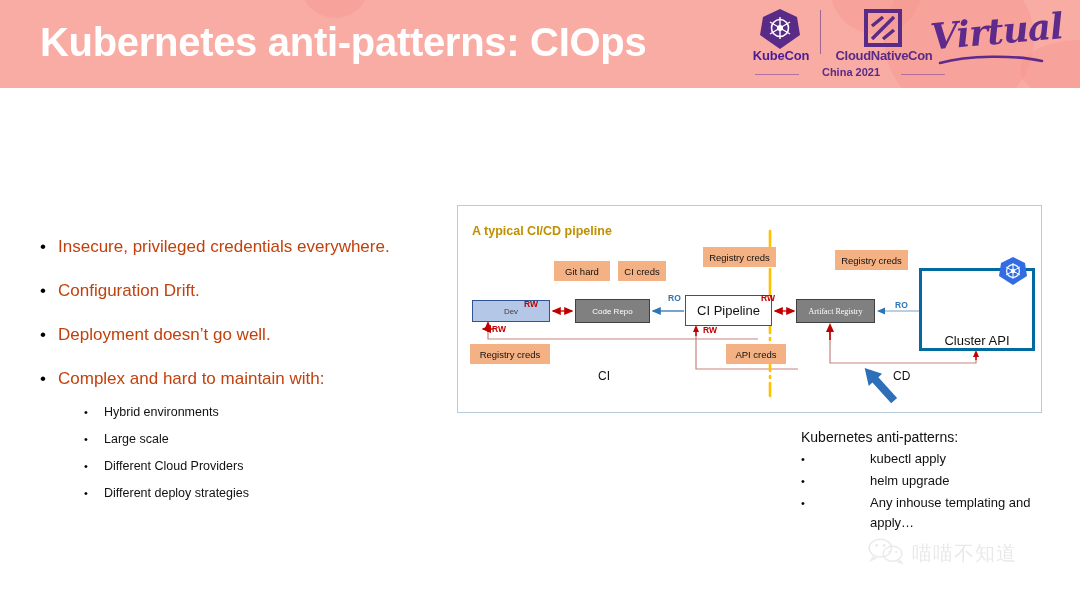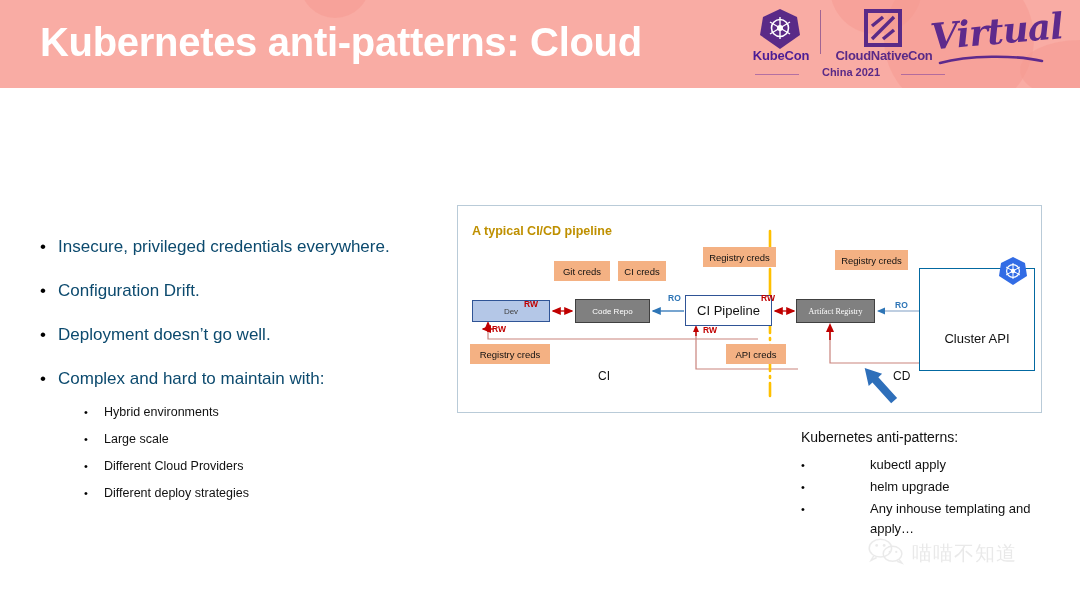--- a/index.html
+++ b/index.html
@@ -43,21 +43,21 @@
   }
   .virtual-word{
     font-family:"DejaVu Serif",serif;font-style:italic;font-weight:bold;
     font-size:36px;color:#5e2a8c;letter-spacing:-1px;
     transform:rotate(-5deg);display:block;
   }
   
   .bullets{position:absolute;left:40px;top:236px;width:400px;}
   .b1{display:flex;align-items:flex-start;margin-bottom:22px;}
   .b1 .dot{width:18px;flex:0 0 18px;font-size:17px;line-height:22px;color:#000;}
-  .b1 .txt{font-size:17px;line-height:22px;color:#0c4a6e;}
+  .b1 .txt{font-size:17px;line-height:22px;color:#c2410c;}
   .sublist{margin-top:-8px;margin-left:44px;}
   .b2{display:flex;align-items:flex-start;margin-bottom:10px;}
   .b2 .dot{width:20px;flex:0 0 20px;font-size:11px;line-height:17px;color:#000;}
   .b2 .txt{font-size:12.5px;line-height:17px;color:#111;}
 
   
   .diagram{
     position:absolute;left:457px;top:205px;width:585px;height:208px;
     background:#ffffff;border:1px solid #b9cbd8;box-sizing:border-box;
   }
@@ -67,63 +67,63 @@
   }
   .node{position:absolute;box-sizing:border-box;display:flex;align-items:center;justify-content:center;}
   .node-dev{left:14px;top:94px;width:78px;height:22px;background:#b4c7e7;border:1px solid #2f5496;
     font-size:8px;color:#404040;}
   .node-repo{left:117px;top:93px;width:75px;height:24px;background:#808080;border:1px solid #404040;
     font-size:8px;color:#ffffff;}
   .node-ci{left:227px;top:89px;width:87px;height:31px;background:#ffffff;border:1px solid #2f5496;
     font-size:13px;color:#111;}
   .node-artifact{left:338px;top:93px;width:79px;height:24px;background:#808080;border:1px solid #404040;
     font-size:8px;color:#ffffff;font-family:Liberation Serif, serif;}
-  .node-cluster{left:461px;top:62px;width:116px;height:103px;background:#ffffff;border:1px solid #0369a1;
-    font-size:13px;color:#111;align-items:flex-end;justify-content:center;padding-bottom:24px;}
+  .node-cluster{left:461px;top:62px;width:116px;height:83px;background:#ffffff;border:3px solid #0369a1;
+    font-size:13px;color:#111;align-items:flex-end;justify-content:center;padding-bottom:0;}
 
   .cred{position:absolute;background:#f4b183;color:#111;font-size:9.5px;
     display:flex;align-items:center;justify-content:center;box-sizing:border-box;}
   .cred-git{left:96px;top:55px;width:56px;height:20px;}
   .cred-ci{left:160px;top:55px;width:48px;height:20px;}
   .cred-reg-mid{left:245px;top:41px;width:73px;height:20px;}
   .cred-reg-right{left:377px;top:44px;width:73px;height:20px;}
   .cred-reg-left{left:12px;top:138px;width:80px;height:20px;}
   .cred-api{left:268px;top:138px;width:60px;height:20px;}
 
   .label{position:absolute;font-size:8.5px;font-weight:bold;}
   .lbl-ro{color:#2e75b6;}
   .lbl-rw{color:#c00000;}
   .ci-label{position:absolute;left:140px;top:163px;font-size:12px;color:#111;}
   .cd-label{position:absolute;left:435px;top:163px;font-size:12px;color:#111;}
 
   .k8s-badge{position:absolute;left:540px;top:50px;width:30px;height:30px;}
 
   
   .antipatterns{position:absolute;left:801px;top:429px;width:270px;}
-  .ap-title{font-size:14px;color:#111;margin-bottom:10px;}
+  .ap-title{font-size:14px;color:#111;margin-bottom:4px;}
   .ap-row{display:flex;align-items:flex-start;margin-bottom:2px;}
   .ap-row .dot{width:25px;flex:0 0 25px;font-size:11px;line-height:20px;color:#000;}
   .ap-row .txt{font-size:13px;line-height:20px;color:#111;padding-left:44px;}
 
   
   .watermark{position:absolute;left:866px;top:537px;display:flex;align-items:center;
     opacity:.30;}
   .wm-text{font-size:20px;color:#b9b9b9;margin-left:6px;letter-spacing:1px;
     font-family:"DejaVu Sans",sans-serif;}
 </style>
 </head>
 <body>
 
 <div class="header">
   <div class="blob blob-a"></div>
   <div class="blob blob-b"></div>
   <div class="blob blob-c"></div>
   <div class="blob blob-d"></div>
 
-  <div class="slide-title">Kubernetes anti-patterns: Cloud</div>
+  <div class="slide-title">Kubernetes anti-patterns: CIOps</div>
 
   <div class="logo-zone">
     <div class="kubecon-mark">
       <svg viewBox="0 0 42 42" width="42" height="42">
         <polygon points="21,1 38,9 41,27 21,41 1,27 4,9" fill="#5a2a87"></polygon>
         <circle cx="21" cy="20" r="8.5" fill="none" stroke="#ffffff" stroke-width="1.6"></circle>
         <circle cx="21" cy="20" r="3" fill="#ffffff"></circle>
         <g stroke="#ffffff" stroke-width="1.4">
           <line x1="21" y1="20" x2="21" y2="9"></line>
           <line x1="21" y1="20" x2="31" y2="14"></line>
@@ -272,21 +272,21 @@
         <line x1="15" y1="15" x2="22" y2="11"></line>
         <line x1="15" y1="15" x2="22" y2="19"></line>
         <line x1="15" y1="15" x2="15" y2="23"></line>
         <line x1="15" y1="15" x2="8" y2="19"></line>
         <line x1="15" y1="15" x2="8" y2="11"></line>
       </g>
     </svg>
   </div>
 
   <div class="cred cred-git">
-    <span>Git creds</span>
+    <span>Git hard</span>
   </div>
   <div class="cred cred-ci">
     <span>CI creds</span>
   </div>
   <div class="cred cred-reg-mid">
     <span>Registry creds</span>
   </div>
   <div class="cred cred-reg-right">
     <span>Registry creds</span>
   </div>

